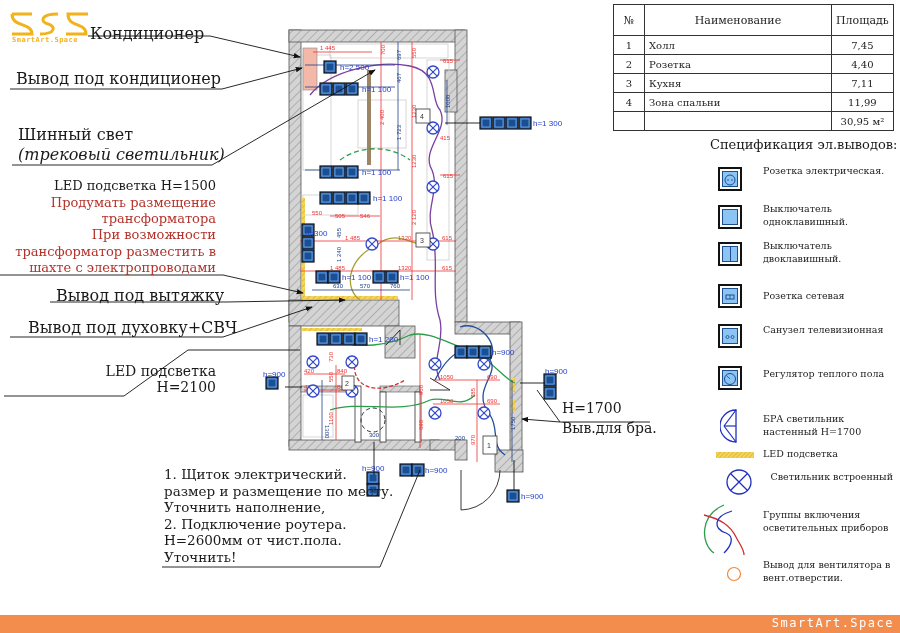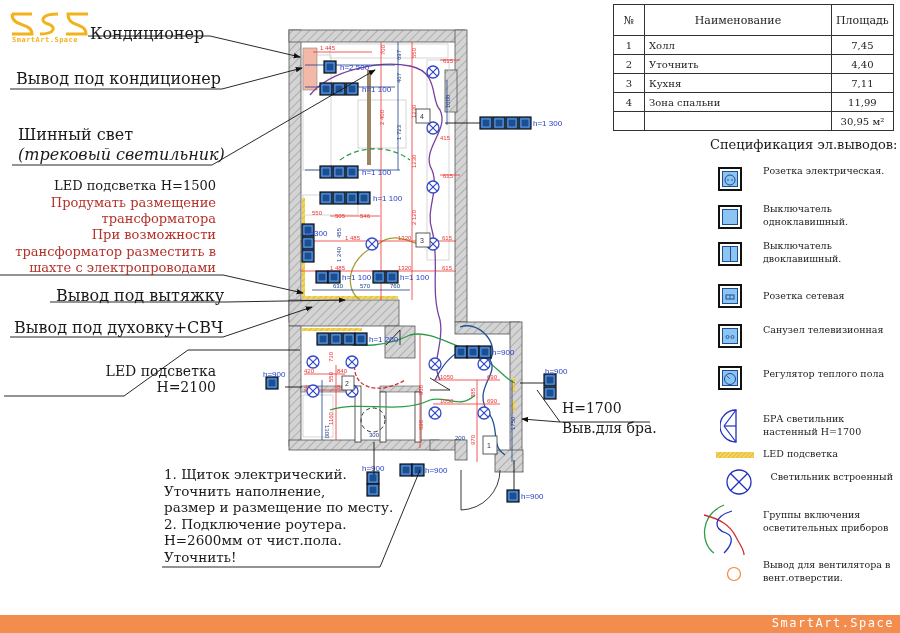--- a/index.html
+++ b/index.html
@@ -318,52 +318,52 @@
 <div class="abs callout" style="left:18px;top:145px;font-style:italic;">(трековый светильник)</div>
 
 <div class="abs callout-small" style="right:684px;top:178px;">LED  подсветка H=1500</div>
 <div class="abs callout-small callout-red" style="right:684px;top:195px;">Продумать размещение</div>
 <div class="abs callout-small callout-red" style="right:684px;top:211px;">трансформатора</div>
 <div class="abs callout-small callout-red" style="right:684px;top:227px;">При возможности</div>
 <div class="abs callout-small callout-red" style="right:684px;top:244px;">трансформатор разместить в</div>
 <div class="abs callout-small callout-red" style="right:684px;top:260px;">шахте с электропроводами</div>
 
 <div class="abs callout" style="left:56px;top:286px;">Вывод под вытяжку</div>
-<div class="abs callout" style="left:14px;top:318px;text-align:right;">Вывод под духовку+СВЧ</div>
+<div class="abs callout" style="left:28px;top:318px;text-align:right;">Вывод под духовку+СВЧ</div>
 
 <div class="abs callout-small" style="right:684px;top:363px;font-size:14px;line-height:17px;">LED  подсветка</div>
 <div class="abs callout-small" style="right:684px;top:379px;font-size:14px;line-height:17px;">H=2100</div>
 
 <div class="abs callout" style="left:562px;top:384px;font-size:14px;line-height:17px;margin-top:36px;">Выв.для бра.</div>
 <div class="abs callout" style="left:562px;top:400px;font-size:14px;line-height:17px;">H=1700</div>
 
 <div class="abs" style="left:164px;top:466px;">
   <div class="note">1. Щиток электрический.</div>
+  <div class="note">размер и размещение по месту.</div>
   <div class="note">Уточнить наполнение,</div>
-  <div class="note">размер и размещение по месту.</div>
   <div class="note">2. Подключение роутера.</div>
   <div class="note">H=2600мм от чист.пола.</div>
   <div class="note">Уточнить!</div>
 </div>
 
 <table class="areas">
   <tbody>
       <tr>
     <th class="c1">№</th>
     <th class="c2">Наименование</th>
     <th class="c3">Площадь</th>
   </tr>
   <tr>
     <td class="c1">1</td>
     <td class="c2">Холл</td>
     <td class="c3">7,45</td>
   </tr>
   <tr>
     <td class="c1">2</td>
-    <td class="c2">Уточнить</td>
+    <td class="c2">Розетка</td>
     <td class="c3">4,40</td>
   </tr>
   <tr>
     <td class="c1">3</td>
     <td class="c2">Кухня</td>
     <td class="c3">7,11</td>
   </tr>
   <tr>
     <td class="c1">4</td>
     <td class="c2">Зона спальни</td>

